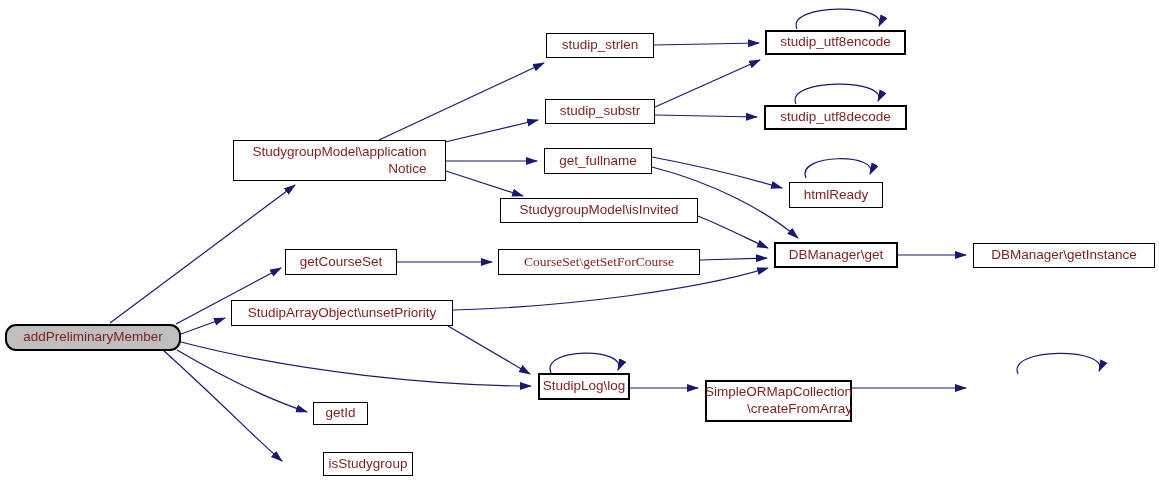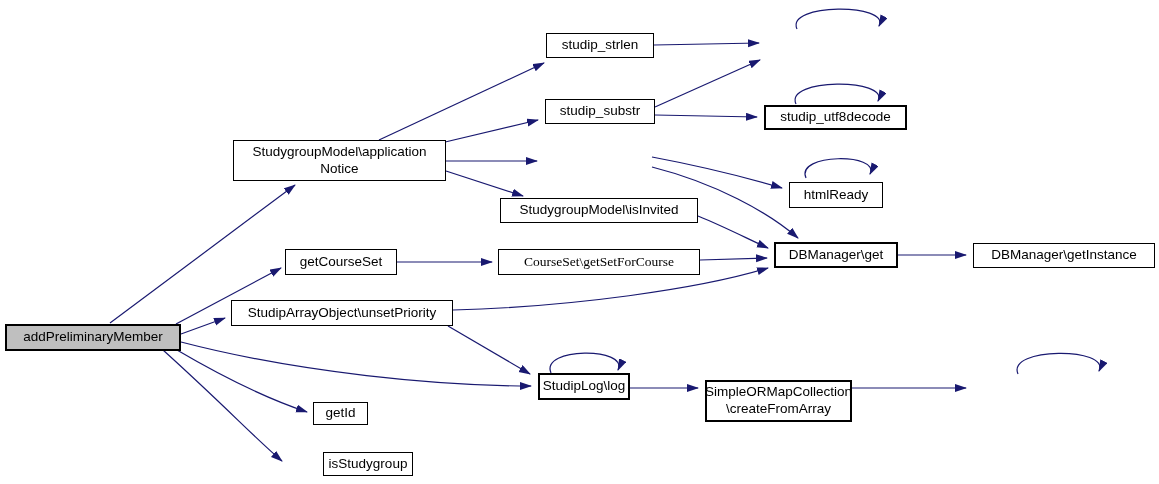--- a/index.html
+++ b/index.html
@@ -8,35 +8,36 @@
     width:1159px;height:484px;
     background:#ffffff;
     font-family:"Liberation Sans", sans-serif;
     overflow:hidden;
   }
   #edges{position:absolute;left:0;top:0;width:1159px;height:484px;}
   .node{
     position:absolute;
     box-sizing:border-box;
     display:flex;align-items:center;justify-content:center;
-    text-align:center;
+    text-align:right;
     background:#ffffff;
     border:1px solid #000000;
-    color:#000000;
+    color:#7f1d1d;
     font-size:13.5px;
     line-height:1.25;
     white-space:pre-line;
     cursor:pointer;
     z-index:2;
   }
   .node.bold{border-width:2px;}
   .node.root{
     background:#bfbfbf;
     border-width:2px;
     cursor:default;
+    border-radius:11px;
   }
 </style>
 </head>
 <body>
 
 <div id="canvas">
 
   <svg id="edges" viewBox="0 0 1159 484" xmlns="http://www.w3.org/2000/svg">
     <defs>
       <marker id="arrow" markerWidth="13" markerHeight="9" refX="11" refY="4" orient="auto" markerUnits="userSpaceOnUse">
@@ -77,35 +78,37 @@
 
   <div class="node root" style="left:5px;top:324px;width:176px;height:27px;">addPreliminaryMember</div>
 
   <div class="node" style="left:233px;top:140px;width:213px;height:41px;">StudygroupModel\application
 Notice</div>
 
   <div class="node" style="left:546px;top:33px;width:108px;height:25px;">studip_strlen</div>
 
   <div class="node" style="left:545px;top:99px;width:110px;height:25px;">studip_substr</div>
 
+  <div class="node" style="left:544px;top:148px;width:108px;height:26px;">get_fullname</div>
 
   <div class="node" style="left:500px;top:198px;width:198px;height:25px;">StudygroupModel\isInvited</div>
 
   <div class="node" style="left:285px;top:249px;width:112px;height:26px;">getCourseSet</div>
 
   <div class="node" style="left:498px;top:249px;width:202px;height:26px;font-family:Liberation Serif, serif;">CourseSet\getSetForCourse</div>
 
   <div class="node" style="left:231px;top:300px;width:222px;height:26px;">StudipArrayObject\unsetPriority</div>
 
   <div class="node bold" style="left:538px;top:373px;width:92px;height:27px;">StudipLog\log</div>
 
   <div class="node" style="left:313px;top:402px;width:55px;height:23px;">getId</div>
 
   <div class="node" style="left:287px;top:452px;width:90px;height:24px;margin-left:36px;">isStudygroup</div>
 
+  <div class="node bold" style="left:765px;top:30px;width:141px;height:25px;">studip_utf8encode</div>
 
   <div class="node bold" style="left:764px;top:105px;width:143px;height:25px;">studip_utf8decode</div>
 
   <div class="node" style="left:789px;top:182px;width:94px;height:26px;">htmlReady</div>
 
   <div class="node bold" style="left:774px;top:242px;width:124px;height:26px;">DBManager\get</div>
 
   <div class="node" style="left:973px;top:243px;width:182px;height:25px;">DBManager\getInstance</div>
 
   <div class="node bold" style="left:705px;top:366px;width:147px;height:42px;margin-top:14px;">SimpleORMapCollection

